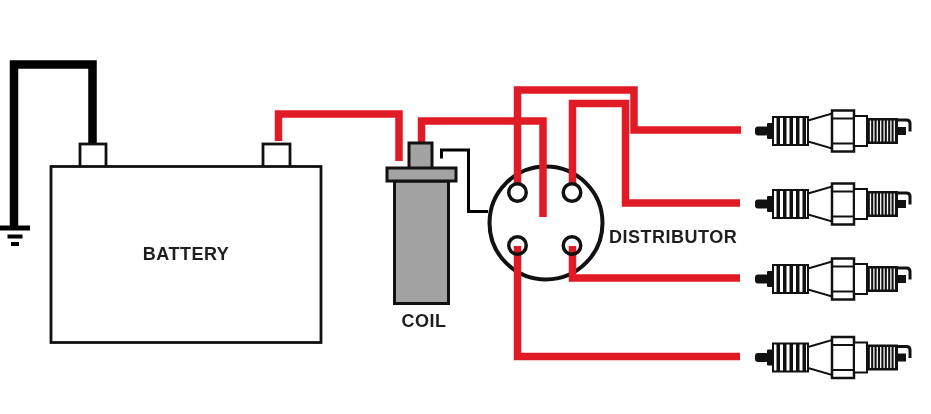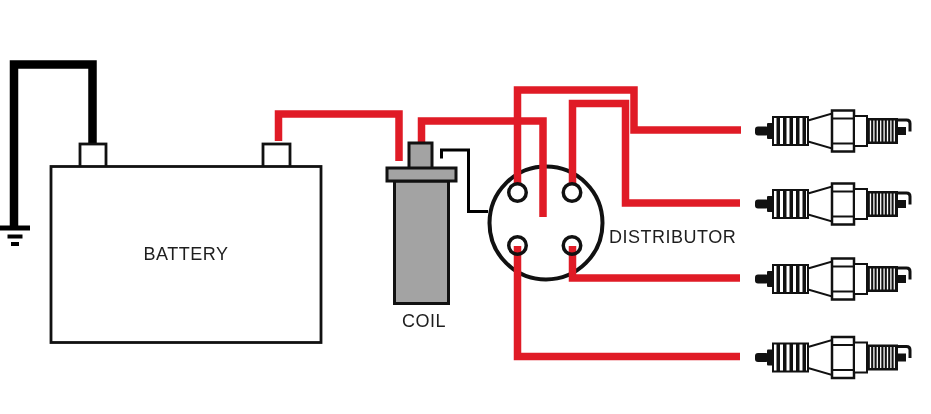--- a/index.html
+++ b/index.html
@@ -1,16 +1,16 @@
 <!DOCTYPE html>
 <html style="--bg: #ffffff; --hot: #e01b26; --gnd: #000000; --outline: #111111; --coil: #a3a3a3; --label: #1e1e1e;"><head>
 <meta charset="utf-8">
 <style>
   html,body{margin:0;padding:0;background:#ffffff;}
-  .stage{width:931px;height:414px;position:relative;background:var(--bg,#ffffff);overflow:hidden;}
+  .stage{width:931px;height:414px;position:relative;background:var(--bg,#ffffff);overflow:hidden;font-weight:bold;}
   svg{display:block;}
   .wire{fill:none;stroke-linecap:butt;stroke-linejoin:miter;}
   .hot{stroke:var(--hot,#e01b26);}
   .gnd{stroke:var(--gnd,#000000);}
   .blk{stroke:var(--outline,#111111);}
   .white-part{fill:#ffffff;}
   .gray-part{fill:var(--coil,#a3a3a3);}
   .diagram-label{font-family:"Liberation Sans",sans-serif;fill:var(--label,#1e1e1e);font-size:18px;letter-spacing:.5px;}
 </style>
 </head>

